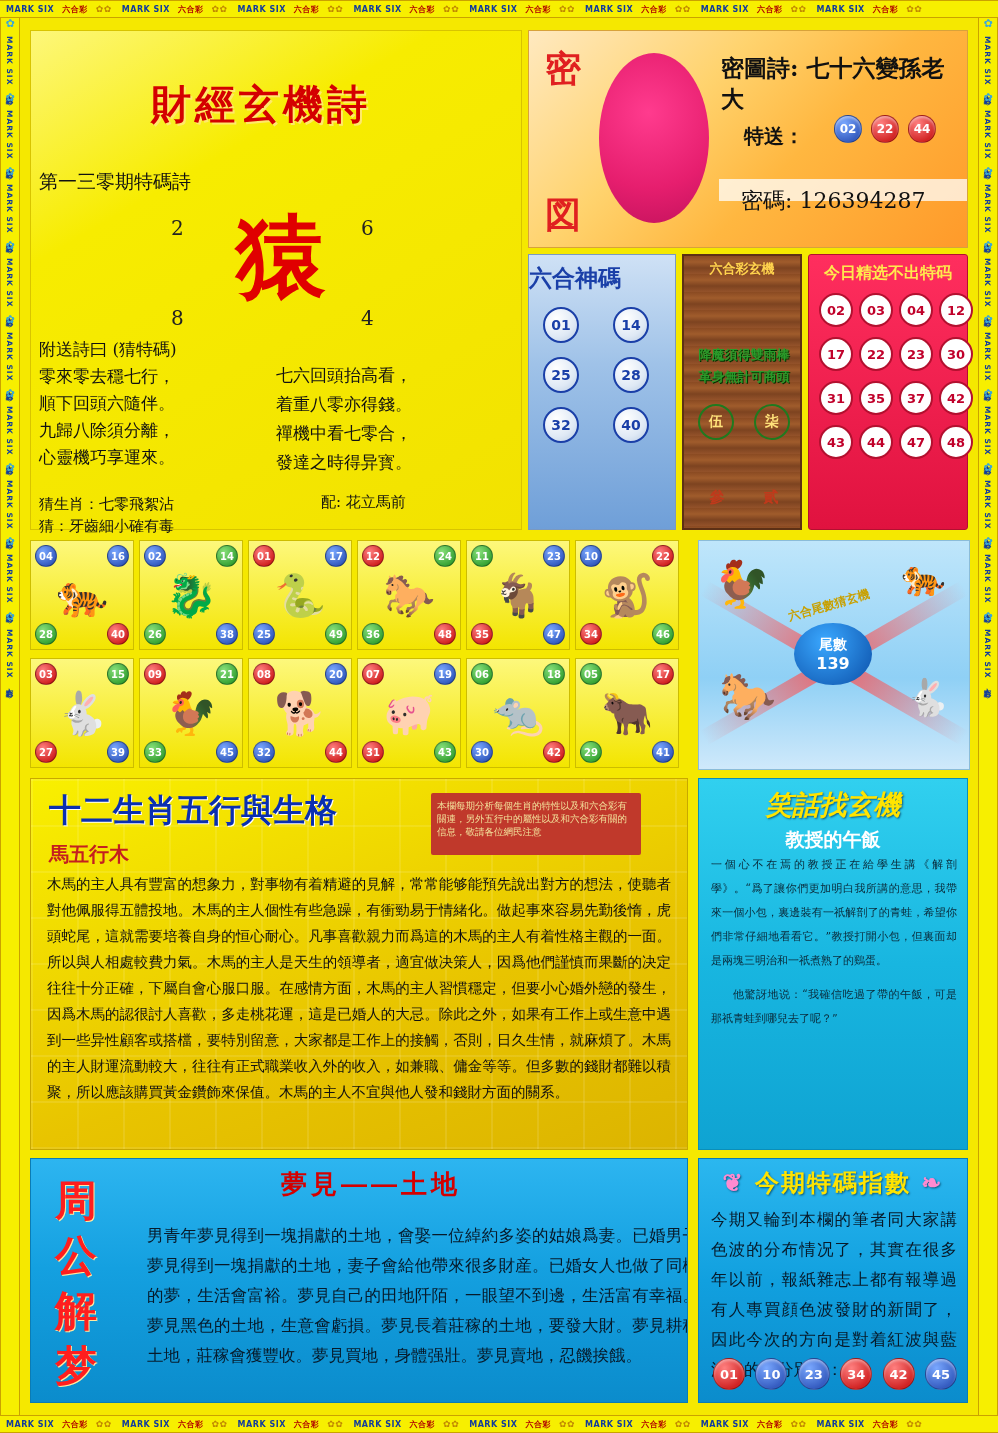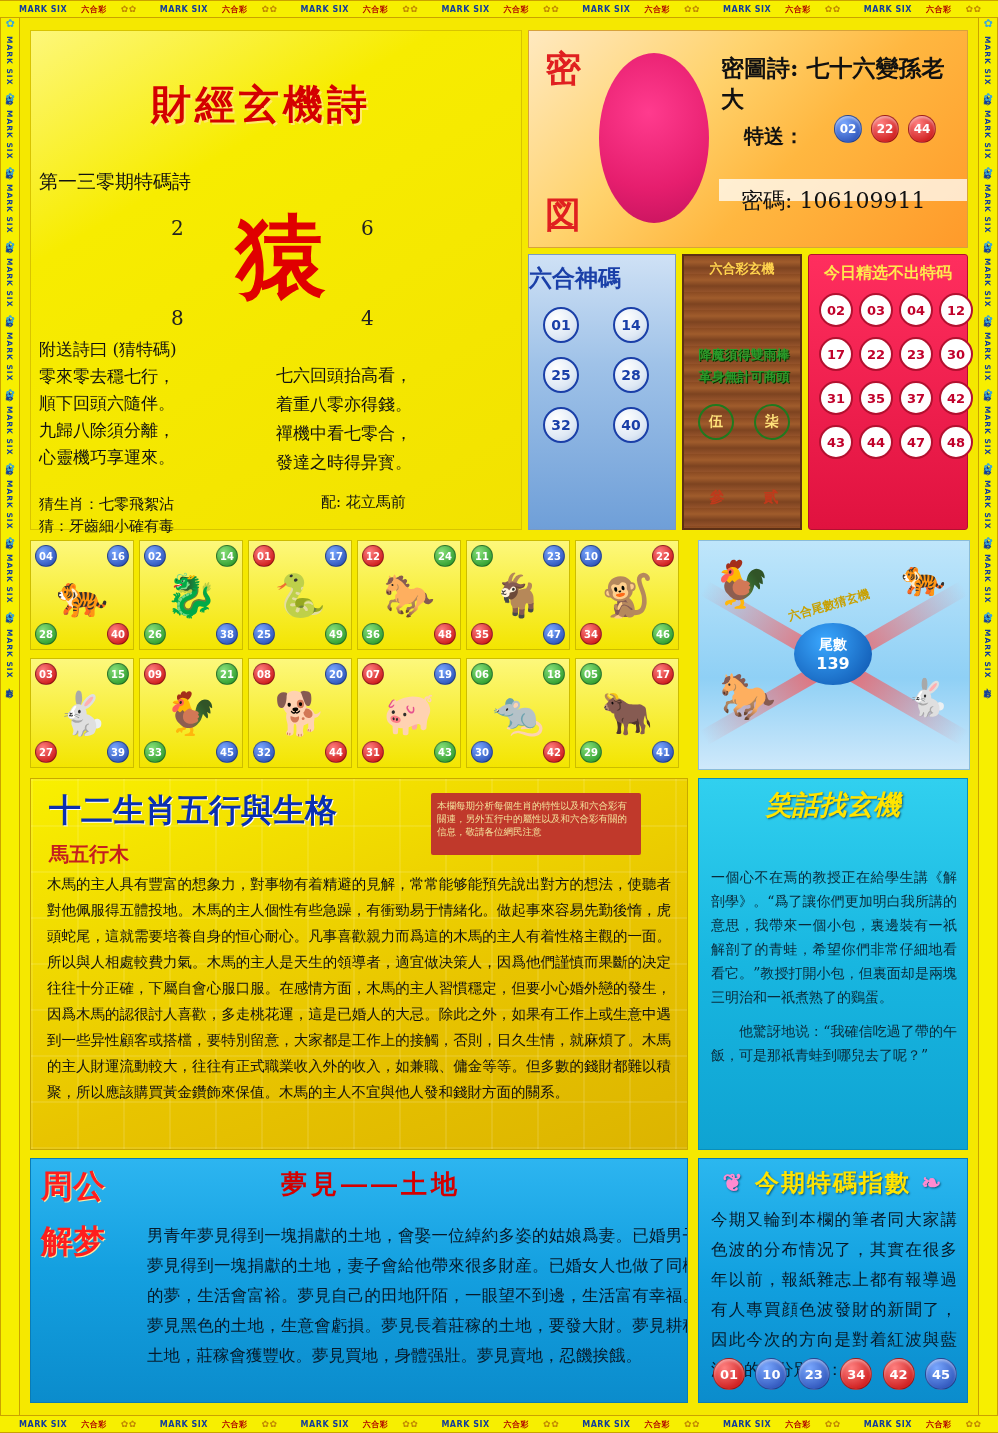--- a/index.html
+++ b/index.html
@@ -12,21 +12,21 @@
   
   .border-top,.border-bottom{
     position:absolute;left:0;width:998px;height:18px;
     background:#f7ef00;border-top:1px solid #caa200;border-bottom:1px solid #caa200;
     display:flex;align-items:center;gap:10px;padding-left:6px;box-sizing:border-box;
     font-size:8px;font-weight:bold;color:#0b2a7a;letter-spacing:.5px;
     overflow:hidden;white-space:nowrap;
   }
   .border-top{top:0;}
   .border-bottom{bottom:0;}
-  .bt-unit{display:inline-flex;align-items:center;gap:14px;margin-left:13px;}
+  .bt-unit{display:inline-flex;align-items:center;gap:8px;}
   .bt-unit .mk{color:#123c9c;}
   .bt-unit .cn{color:#b00000;font-size:8px;}
   .bt-unit .xx{color:#c08800;font-size:9px;}
   .border-left,.border-right{
     position:absolute;top:18px;width:20px;height:1397px;
     background:#f7ef00;border-left:1px solid #caa200;border-right:1px solid #caa200;
     box-sizing:border-box;overflow:hidden;
   }
   .border-left{left:0;}
   .border-right{right:0;}
@@ -287,37 +287,37 @@
   .joke-title{
     position:absolute;left:0;top:8px;width:100%;text-align:center;
     font-family:"DejaVu Serif","Liberation Serif",serif;font-size:27px;font-weight:bold;
     color:#ffe400;text-shadow:1px 1px 2px #0a5a80;font-style:italic;
   }
   .joke-sub{
     position:absolute;left:0;top:48px;width:100%;text-align:center;
     font-family:"DejaVu Serif","Liberation Serif",serif;font-size:19px;font-weight:bold;color:#ffffff;
   }
   .joke-body{
-    position:absolute;left:12px;top:86px;width:246px;
-    font-family:"DejaVu Serif","Liberation Serif",serif;font-size:14px;line-height:24px;
+    position:absolute;left:12px;top:74px;width:246px;
+    font-family:"DejaVu Serif","Liberation Serif",serif;font-size:11px;line-height:24px;
     color:#0a2a3a;text-align:justify;
   }
   .joke-body p{margin:0 0 10px 0;}
   .joke-body p.indent{text-indent:2em;}
 
   
   .dream-panel{
     position:absolute;left:10px;top:1140px;width:658px;height:245px;
     background:linear-gradient(#2db5f0,#14a0e0 45%,#0b8ccc 100%);
     border:1px solid #0b7cb4;box-sizing:border-box;overflow:hidden;
   }
   .dream-left{
-    position:absolute;left:10px;top:0;width:70px;
-    font-family:"DejaVu Serif","Liberation Serif",serif;
-    font-size:32px;line-height:55px;font-weight:bold;color:#ff1e1e;text-shadow:1px 1px 0 #ffe9a0;
+    position:absolute;left:10px;top:14px;width:70px;text-align:center;
+    font-family:"DejaVu Serif","Liberation Serif",serif;
+    font-size:42px;line-height:55px;font-weight:bold;color:#ff1e1e;text-shadow:1px 1px 0 #ffe9a0;
   }
   .dream-title{
     position:absolute;left:250px;top:8px;
     font-family:Liberation Sans, sans-serif;font-size:26px;font-weight:bold;
     color:#d40000;letter-spacing:4px;
   }
   .dream-body{
     position:absolute;left:96px;top:62px;width:552px;
     font-family:"DejaVu Serif","Liberation Serif",serif;font-size:16.5px;line-height:30px;
     color:#071a2a;text-align:justify;margin-left:20px;
@@ -513,21 +513,21 @@
       <div class="tu-char">図</div>
       <div class="pink-oval"></div>
       <div class="mitu-title">密圖詩: 七十六變孫老大</div>
       <div class="tesong-label">特送：</div>
       <div class="tesong-balls" id="tesong-balls">
           <div class="ball b-blue">02</div>
           <div class="ball b-red">22</div>
           <div class="ball b-red">44</div>
         </div>
       <div class="mitu-whitestripe"></div>
-      <div class="mima">密碼: 106109911</div>
+      <div class="mima">密碼: 126394287</div>
     </div>
 
     <div class="panel shenma-panel">
       <div class="shenma-title">六合神碼</div>
       <div class="shenma-grid" id="shenma-grid">
           <div class="sm-ball">01</div>
           <div class="sm-ball">14</div>
           <div class="sm-ball">25</div>
           <div class="sm-ball">28</div>
           <div class="sm-ball">32</div>
@@ -679,20 +679,21 @@
 
   <div class="wuxing-panel">
     <div class="wx-title">十二生肖五行與生格</div>
     <div class="wx-sub">馬五行木</div>
     <div class="wx-note">本欄每期分析每個生肖的特性以及和六合彩有關連，另外五行中的屬性以及和六合彩有關的信息，敬請各位網民注意</div>
     <div class="wx-body">木馬的主人具有豐富的想象力，對事物有着精避的見解，常常能够能預先說出對方的想法，使聽者對他佩服得五體投地。木馬的主人個性有些急躁，有衝勁易于情緒化。做起事來容易先勤後惰，虎頭蛇尾，這就需要培養自身的恒心耐心。凡事喜歡親力而爲這的木馬的主人有着性格主觀的一面。所以與人相處較費力氣。木馬的主人是天生的領導者，適宜做决策人，因爲他們謹慎而果斷的决定往往十分正確，下屬自會心服口服。在感情方面，木馬的主人習慣穩定，但要小心婚外戀的發生，因爲木馬的認很討人喜歡，多走桃花運，這是已婚人的大忌。除此之外，如果有工作上或生意中遇到一些异性顧客或搭檔，要特別留意，大家都是工作上的接觸，否則，日久生情，就麻煩了。木馬的主人財運流動較大，往往有正式職業收入外的收入，如兼職、傭金等等。但多數的錢財都難以積聚，所以應該購買黃金鑽飾來保值。木馬的主人不宜與他人發和錢財方面的關系。</div>
   </div>
 
   <div class="joke-panel">
     <div class="joke-title">笑話找玄機</div>
+    <div class="joke-sub">教授的午飯</div>
     <div class="joke-body">
       <p>一個心不在焉的教授正在給學生講《解剖學》。“爲了讓你們更加明白我所講的意思，我帶來一個小包，裏邊裝有一祇解剖了的青蛙，希望你們非常仔細地看看它。”教授打開小包，但裏面却是兩塊三明治和一祇煮熟了的鷄蛋。</p>
       <p class="indent">他驚訝地说：“我確信吃過了帶的午飯，可是那祇青蛙到哪兒去了呢？”</p>
     </div>
   </div>
 
   <div class="dream-panel">
     <div class="dream-left" style="white-space:pre-line;">周公解梦</div>
     <div class="dream-title">夢見——土地</div>
     <div class="dream-body">男青年夢見得到一塊捐獻的土地，會娶一位綽約多姿的姑娘爲妻。已婚男子夢見得到一塊捐獻的土地，妻子會給他帶來很多財産。已婚女人也做了同樣的夢，生活會富裕。夢見自己的田地阡陌，一眼望不到邊，生活富有幸福。夢見黑色的土地，生意會虧損。夢見長着莊稼的土地，要發大財。夢見耕種土地，莊稼會獲豐收。夢見買地，身體强壯。夢見賣地，忍饑挨餓。</div>

